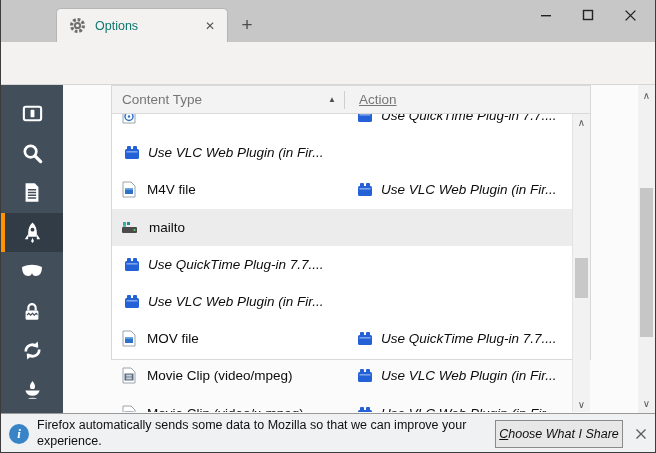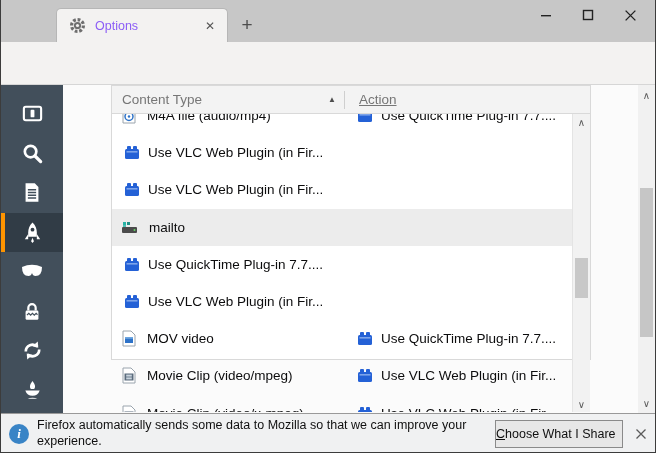--- a/index.html
+++ b/index.html
@@ -12,21 +12,21 @@
   
   .titlebar { position:absolute; left:0; top:0; width:100%; height:42px; background:#c7c7c7; }
   .win-controls { position:absolute; right:4px; top:2px; display:flex; }
   .win-btn { width:42px; height:26px; display:flex; align-items:center; justify-content:center; color:#222; font-size:14px; }
   .win-btn svg { display:block; }
   .tab {
     position:absolute; left:55px; top:8px; width:172px; height:34px;
     background:#f3f2f1; border:1px solid #b6b6b6; border-bottom:none;
     border-radius:5px 5px 0 0; display:flex; align-items:center; padding:0 8px 0 12px;
   }
-  .tab-label { flex:1; font-size:12.5px; color:#8b5cf6; margin-left:9px; white-space:nowrap; overflow:hidden; }
+  .tab-label { flex:1; font-size:12.5px; color:#0f766e; margin-left:9px; white-space:nowrap; overflow:hidden; }
   .tab-close { color:#555; font-size:12px; width:18px; height:18px; display:flex; align-items:center; justify-content:center; }
   .newtab-btn { position:absolute; left:233px; top:14px; width:26px; height:22px; color:#4d4d4d; font-size:19px; display:flex; align-items:center; justify-content:center; }
   
   .navbar { position:absolute; left:0; top:42px; width:100%; height:43px; background:#f3f2f1; border-bottom:1px solid #d6d6d6; }
   .back-btn { position:absolute; left:12px; top:48px; width:31px; height:31px; border-radius:50%;
     border:1px solid #a9a9a9; background:#fbfbfb; display:flex; align-items:center; justify-content:center; }
   .urlbar { position:absolute; left:47px; top:49px; width:253px; height:29px; background:#fff; border:1px solid #b3b3b3; display:flex; align-items:center; }
   .identity { display:flex; align-items:center; padding:0 7px 0 8px; height:100%; }
   .identity-label { color:#d9650c; font-size:13px; margin-left:5px; }
   .id-sep { width:1px; height:18px; background:#cfcfcf; }
@@ -49,40 +49,40 @@
   .th-type { width:232px; padding-left:10px; display:flex; align-items:center; }
   .th-type .spacer { flex:1; }
   .sort-arrow { font-size:8px; color:#4d4d4d; margin-right:8px; }
   .th-divider { width:1px; height:18px; background:#cfcfcf; }
   .th-action { padding-left:14px;text-decoration:underline; }
   .list-viewport { position:absolute; left:0; top:28px; width:461px; height:298px; overflow:hidden; }
   .rows-strip { position:absolute; left:0; top:-17px; width:100%; }
   .row { position:relative; height:37.2px; display:flex; align-items:center; }
   .row.selected { background:#ececec; }
   .cell-type { width:233px; display:flex; align-items:center; padding-left:9px; }
-  .cell-action { flex:1; display:flex; align-items:flex-end; padding-left:12px; }
+  .cell-action { flex:1; display:flex; align-items:flex-end; padding-left:12px;font-style:italic; }
   .row-label { font-size:13.5px; color:#0c0c0d; margin-left:10px; white-space:nowrap; }
   .action-label { font-size:13.5px; color:#0c0c0d; margin-left:8px; white-space:nowrap; }
   .dropdown { position:absolute; left:235px; top:1px; width:226px; height:35px; background:#fff; border:1px solid #a2a2a2; display:flex; align-items:center; padding:0 9px; }
   .dd-label { flex:1; font-size:13.5px; color:#0c0c0d; margin-left:8px; white-space:nowrap; overflow:hidden; }
   .dd-caret { width:0; height:0; border-left:5px solid transparent; border-right:5px solid transparent; border-top:6px solid #3a3a3a; margin-right:3px; }
   
   .inner-scroll { position:absolute; right:0; top:28px; width:18px; height:298px; background:#f2f2f2; border-left:1px solid #e4e4e4; }
   .sb-arrow { position:absolute; left:0; width:100%; height:16px; display:flex; align-items:center; justify-content:center; color:#5b5b5b; font-size:10px; }
   .inner-thumb { position:absolute; left:2px; top:144px; width:13px; height:40px; background:#c8c8c8; }
   
   .outer-scroll { position:absolute; left:637px; top:0; width:17px; height:328px; background:#f1f1f1; }
   .outer-thumb { position:absolute; left:2px; top:103px; width:13px; height:149px; background:#c6c6c6; }
   
   .notifbar { position:absolute; left:0; top:413px; width:100%; height:40px; background:#f0f1f2; border-top:1px solid #999; }
   .info-badge { position:absolute; left:8px; top:10px; width:20px; height:20px; border-radius:50%; background:#3984c6;
     color:#fff; font-size:13px; font-weight:bold; font-style:italic; display:flex; align-items:center; justify-content:center; font-family:"Liberation Serif", serif; }
   .notif-msg { position:absolute; left:36px; top:4px; width:450px; font-size:12.5px; line-height:15.5px; color:#101010; }
   .notif-btn { position:absolute; left:494px; top:6px; width:128px; height:28px; background:#e7e7e7; border:1px solid #8a8a8a;
-    display:flex; align-items:center; justify-content:flex-start; font-size:12.5px; color:#101010; }
+    display:flex; align-items:center; justify-content:center; font-size:12.5px; color:#101010;font-style:italic; }
   .notif-btn .u { text-decoration:underline; }
   .notif-close { position:absolute; left:630px; top:11px; width:20px; height:18px; display:flex; align-items:center; justify-content:center; color:#5a5a5a; font-size:13px; }
   svg { display:block; }
 </style>
 </head>
 <body>
 
 <div id="window">
 
   <div class="titlebar">
@@ -262,21 +262,20 @@
       <div class="list-viewport">
         <div class="rows-strip">
 
           <div class="row">
             <div class="cell-type">
               <svg width="16" height="17" viewBox="0 0 16 17">
                   <path d="M2 1 H10 L14 5 V16 H2 Z" fill="#fff" stroke="#9aa4ad" stroke-width="1"></path>
                   <circle cx="8" cy="9.5" r="4" fill="none" stroke="#2d72c8" stroke-width="1.5"></circle>
                   <circle cx="8" cy="9.5" r="1.2" fill="#2d72c8"></circle>
                 </svg>
-              <span class="row-label">M4A file (audio/mp4)</span>
             </div>
             <div class="cell-action">
               <svg width="16" height="15" viewBox="0 0 16 15">
                   <rect x="1" y="4" width="14" height="10" rx="1.5" fill="#2461d6"></rect>
                   <rect x="3" y="1" width="4" height="4" rx="1" fill="#2461d6"></rect>
                   <rect x="9" y="1" width="4" height="4" rx="1" fill="#2461d6"></rect>
                   <rect x="2.5" y="6" width="11" height="1.6" fill="#7da4ea"></rect>
                 </svg>
               <span class="action-label">Use QuickTime Plug-in 7.7....</span>
             </div>
@@ -288,20 +287,28 @@
                   <rect x="1" y="4" width="14" height="10" rx="1.5" fill="#2461d6"></rect>
                   <rect x="3" y="1" width="4" height="4" rx="1" fill="#2461d6"></rect>
                   <rect x="9" y="1" width="4" height="4" rx="1" fill="#2461d6"></rect>
                   <rect x="2.5" y="6" width="11" height="1.6" fill="#7da4ea"></rect>
                 </svg>
               <span class="action-label">Use VLC Web Plugin (in Fir...</span>
             </div>
           </div>
 
           <div class="row">
+            <div class="cell-type">
+              <svg width="16" height="17" viewBox="0 0 16 17">
+                  <path d="M2 1 H10 L14 5 V16 H2 Z" fill="#fff" stroke="#9aa4ad" stroke-width="1"></path>
+                  <rect x="4" y="7" width="8" height="6" fill="#2d72c8"></rect>
+                  <rect x="4" y="7" width="8" height="1.8" fill="#6ea6e0"></rect>
+                </svg>
+              <span class="row-label">M4V file</span>
+            </div>
             <div class="cell-action">
               <svg width="16" height="15" viewBox="0 0 16 15">
                   <rect x="1" y="4" width="14" height="10" rx="1.5" fill="#2461d6"></rect>
                   <rect x="3" y="1" width="4" height="4" rx="1" fill="#2461d6"></rect>
                   <rect x="9" y="1" width="4" height="4" rx="1" fill="#2461d6"></rect>
                   <rect x="2.5" y="6" width="11" height="1.6" fill="#7da4ea"></rect>
                 </svg>
               <span class="action-label">Use VLC Web Plugin (in Fir...</span>
             </div>
           </div>
@@ -343,21 +350,21 @@
             </div>
           </div>
 
           <div class="row">
             <div class="cell-type">
               <svg width="16" height="17" viewBox="0 0 16 17">
                   <path d="M2 1 H10 L14 5 V16 H2 Z" fill="#fff" stroke="#9aa4ad" stroke-width="1"></path>
                   <rect x="4" y="7" width="8" height="6" fill="#2d72c8"></rect>
                   <rect x="4" y="7" width="8" height="1.8" fill="#6ea6e0"></rect>
                 </svg>
-              <span class="row-label">MOV video</span>
+              <span class="row-label">MOV file</span>
             </div>
             <div class="cell-action">
               <svg width="16" height="15" viewBox="0 0 16 15">
                   <rect x="1" y="4" width="14" height="10" rx="1.5" fill="#2461d6"></rect>
                   <rect x="3" y="1" width="4" height="4" rx="1" fill="#2461d6"></rect>
                   <rect x="9" y="1" width="4" height="4" rx="1" fill="#2461d6"></rect>
                   <rect x="2.5" y="6" width="11" height="1.6" fill="#7da4ea"></rect>
                 </svg>
               <span class="action-label">Use QuickTime Plug-in 7.7....</span>
             </div>

